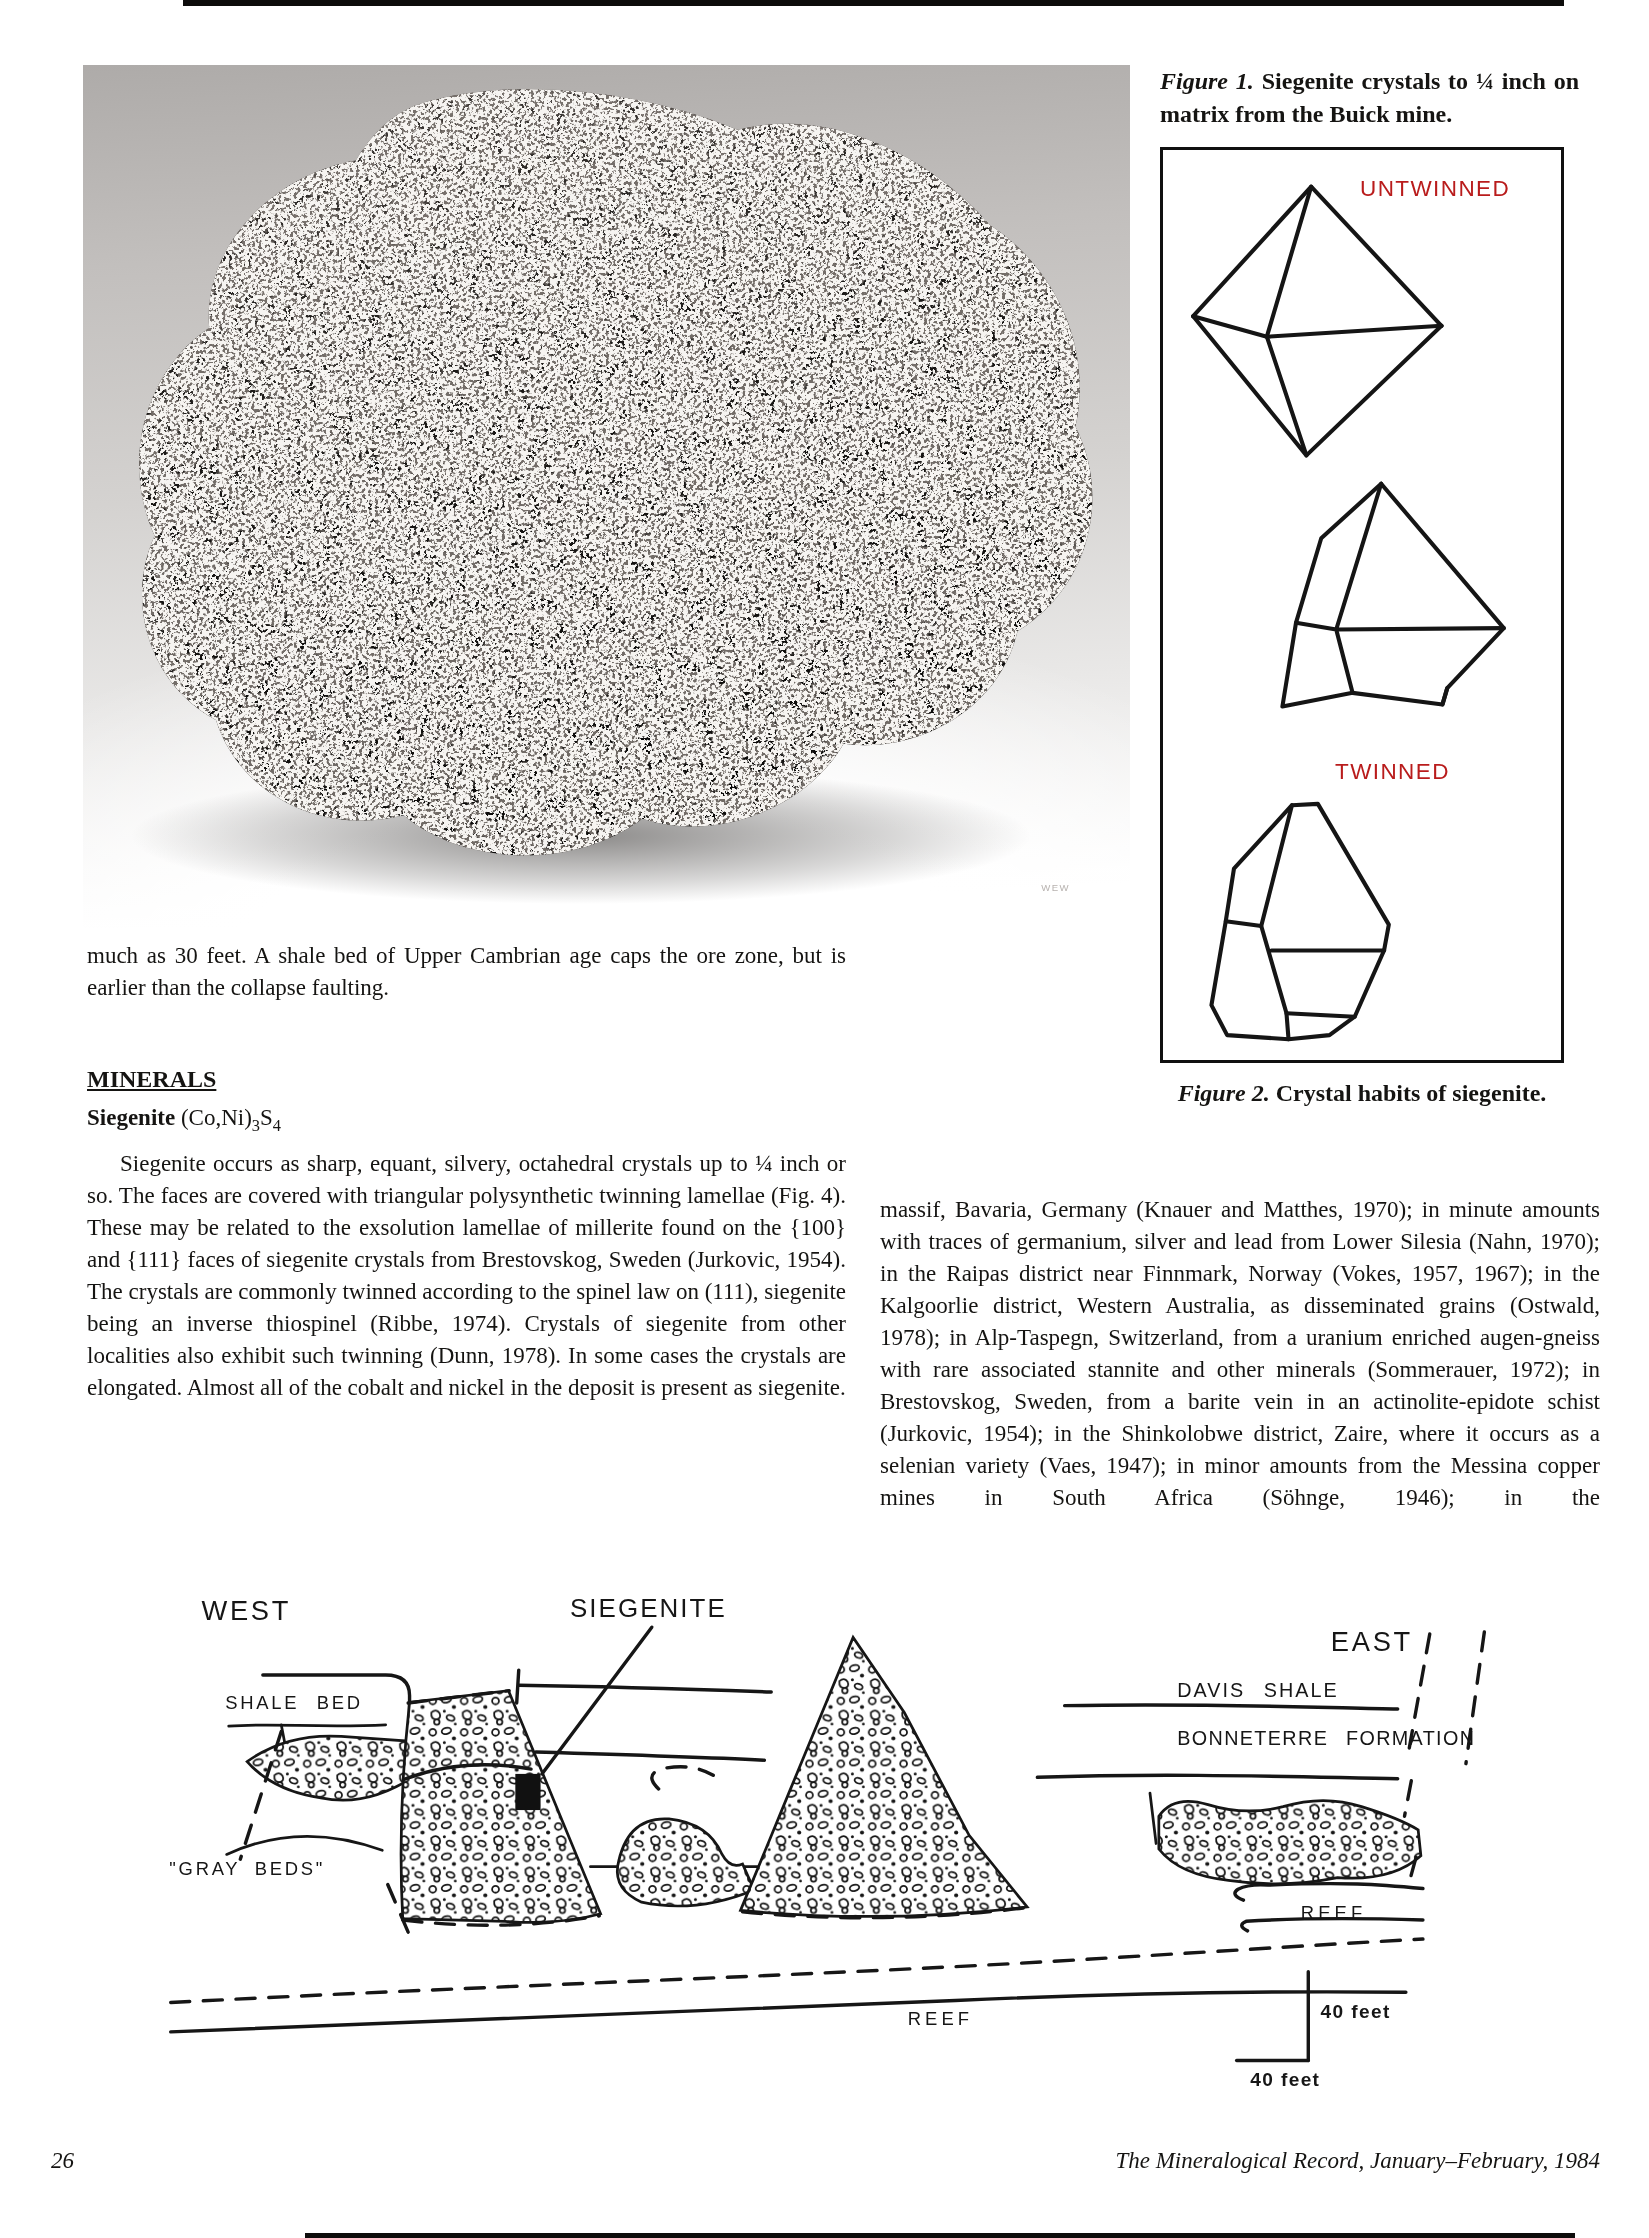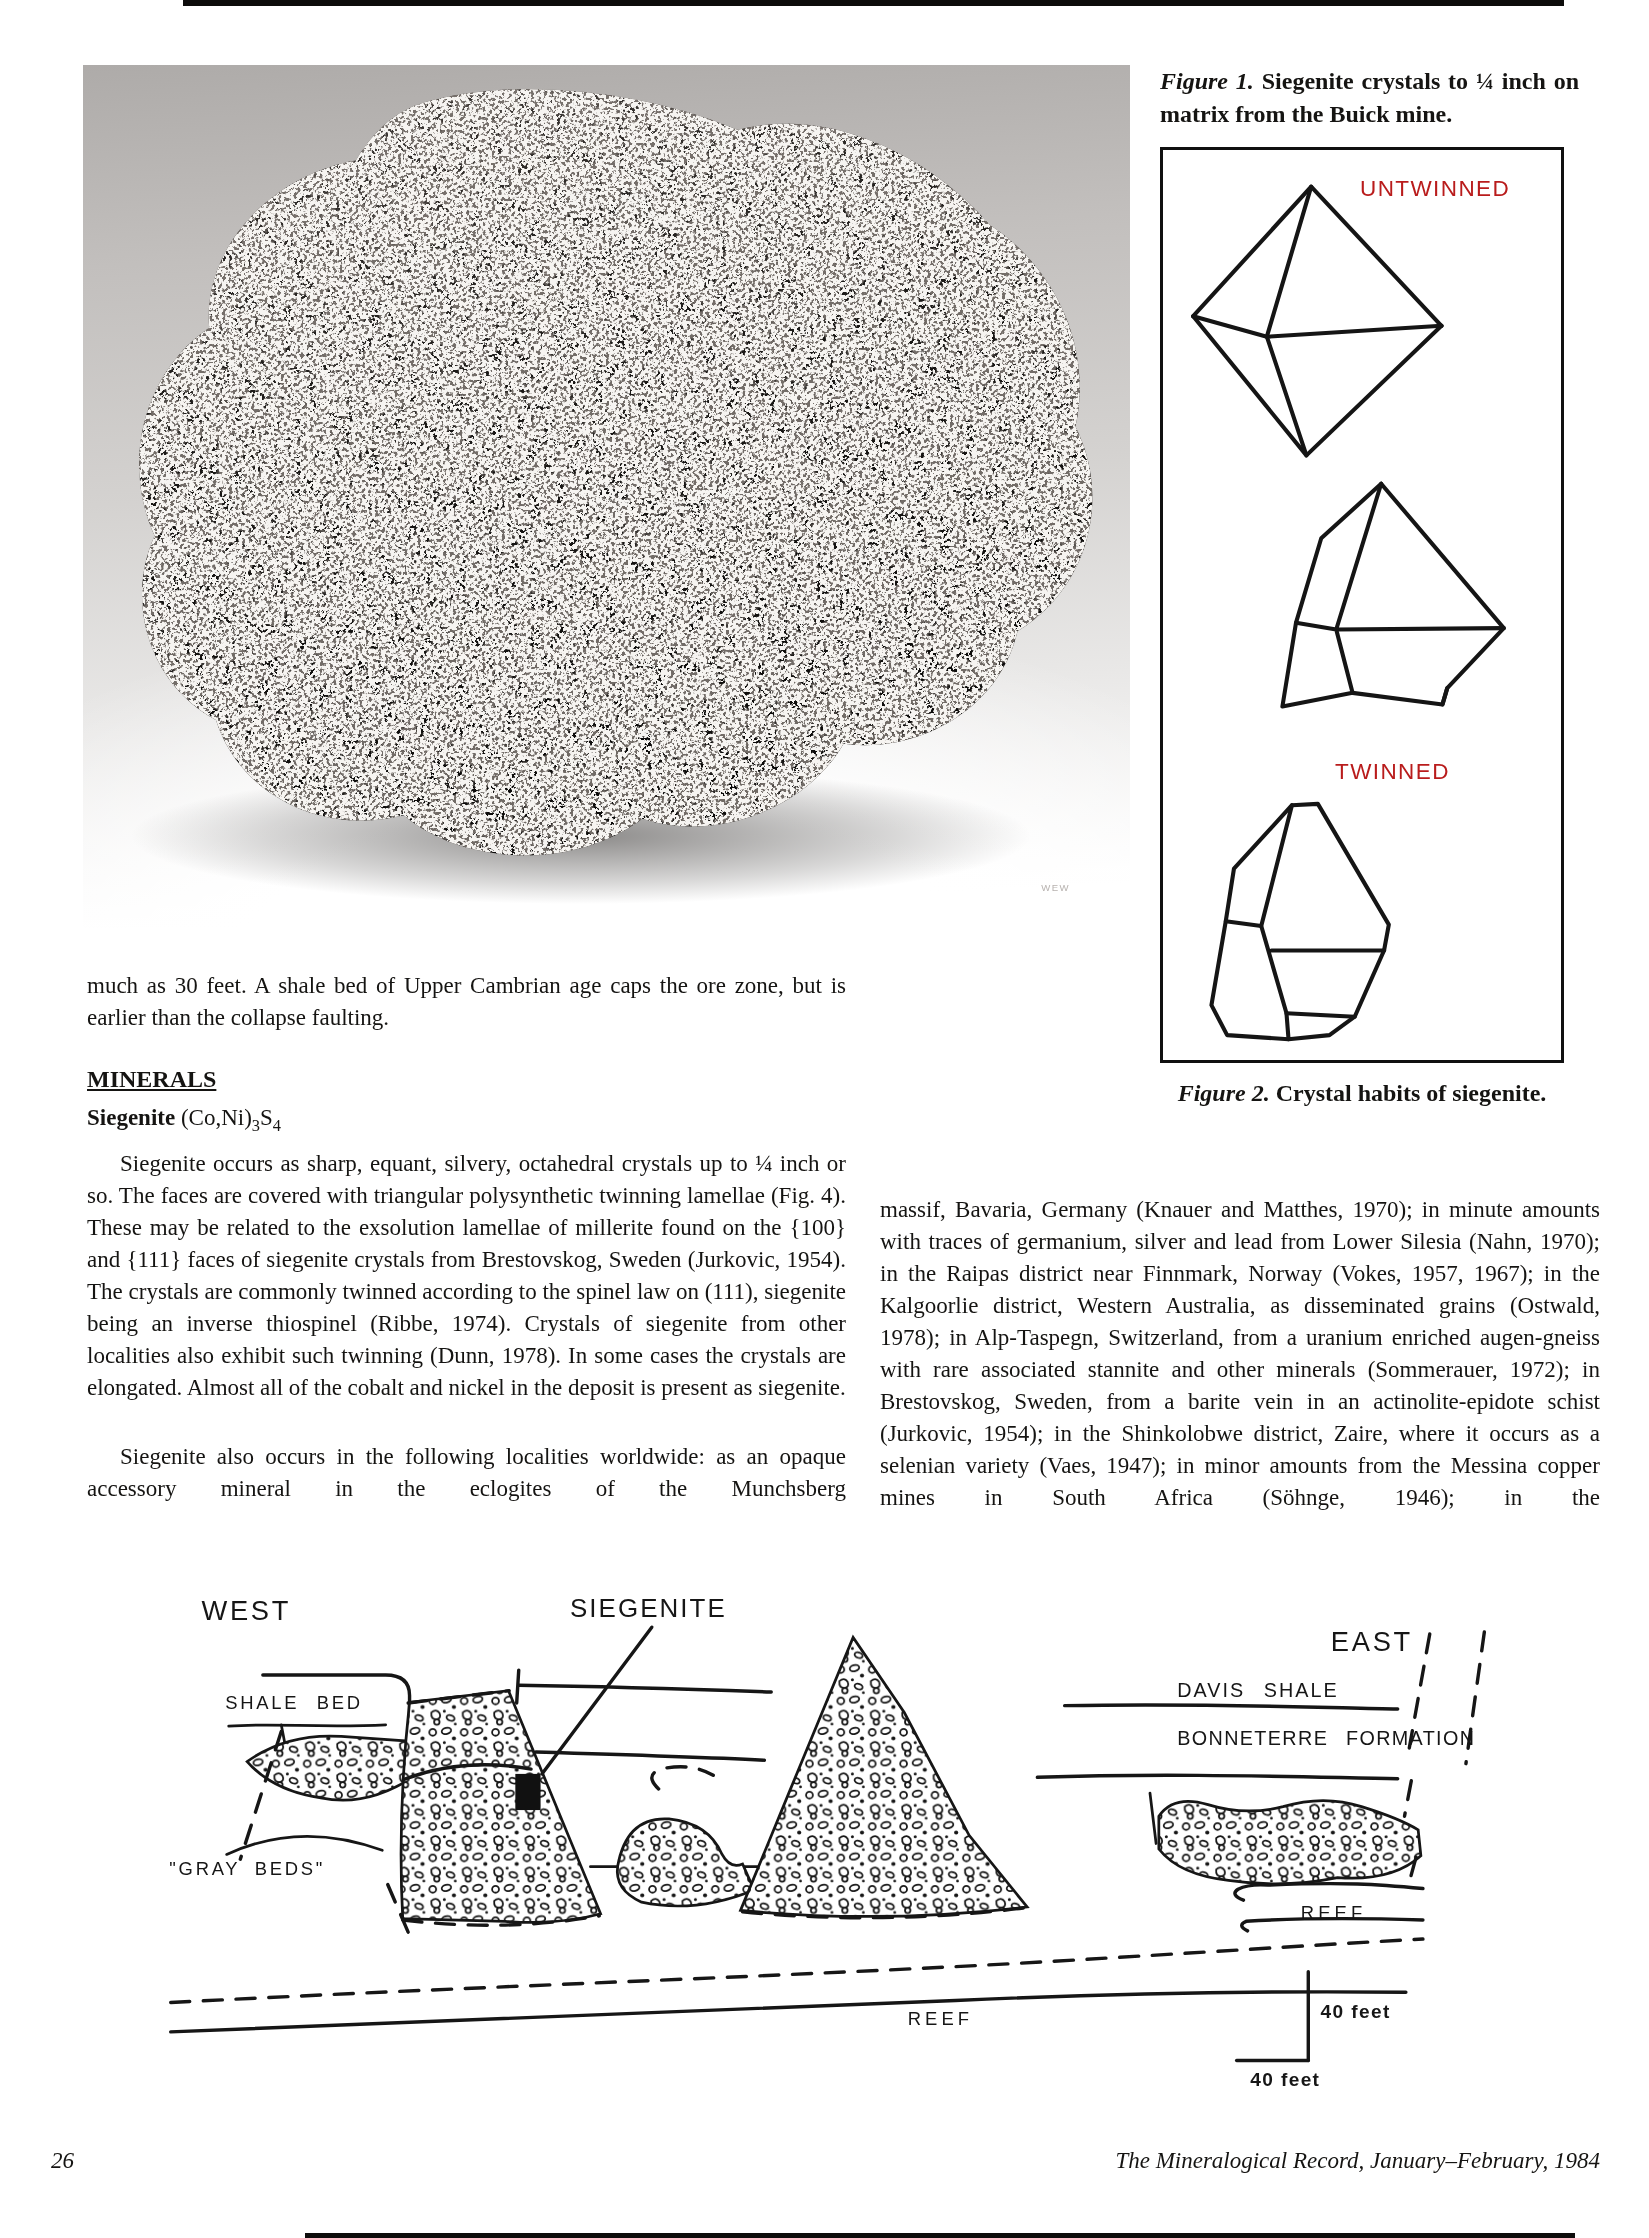--- a/index.html
+++ b/index.html
@@ -118,31 +118,30 @@
       <polyline points="100,228 265,228"></polyline>
       <polyline points="122,320 222,325"></polyline>
     </svg>
   </div>
 
   <div class="abs cap" style="left:1160px;top:1077px;width:404px;text-align:center;">
     <span class="figlabel">Figure 2.</span>
     <span>Crystal habits of siegenite.</span>
   </div>
 
-  <div class="abs bodytext just" style="left:87px;top:970px;width:759px;">much as 30 feet. A shale bed of Upper Cambrian age caps the ore zone, but is earlier than the collapse faulting.</div>
+  <div class="abs bodytext just" style="left:87px;top:940px;width:759px;">much as 30 feet. A shale bed of Upper Cambrian age caps the ore zone, but is earlier than the collapse faulting.</div>
 
   <h3 class="abs minerals" style="left:87px;top:1066px;text-decoration:underline;">MINERALS</h3>
 
   <div class="abs formline" style="left:87px;top:1105px;">
     <b>Siegenite</b><span> (Co,Ni)</span><sub>3</sub><span>S</span><sub>4</sub>
   </div>
 
   <div class="abs bodytext just indent" style="left:87px;top:1148px;width:759px;">Siegenite occurs as sharp, equant, silvery, octahedral crystals up to ¼ inch or so. The faces are covered with triangular polysynthetic twinning lamellae (Fig. 4). These may be related to the exsolution lamellae of millerite found on the {100} and {111} faces of siegenite crystals from Brestovskog, Sweden (Jurkovic, 1954). The crystals are commonly twinned according to the spinel law on (111), siegenite being an inverse thiospinel (Ribbe, 1974). Crystals of siegenite from other localities also exhibit such twinning (Dunn, 1978). In some cases the crystals are elongated. Almost all of the cobalt and nickel in the deposit is present as siegenite.</div>
 
-  <div class="abs bodytext just indent contp" style="left:87px;top:1441px;width:759px;">Siegenite also occurs in the following localities worldwide: as an opaque accessory mineral in the eclogites of the Munchsberg</div>
 
   <div class="abs bodytext just contp" style="left:880px;top:1194px;width:720px;">massif, Bavaria, Germany (Knauer and Matthes, 1970); in minute amounts with traces of germanium, silver and lead from Lower Silesia (Nahn, 1970); in the Raipas district near Finnmark, Norway (Vokes, 1957, 1967); in the Kalgoorlie district, Western Australia, as disseminated grains (Ostwald, 1978); in Alp-Taspegn, Switzerland, from a uranium enriched augen-gneiss with rare associated stannite and other minerals (Sommerauer, 1972); in Brestovskog, Sweden, from a barite vein in an actinolite-epidote schist (Jurkovic, 1954); in the Shinkolobwe district, Zaire, where it occurs as a selenian variety (Vaes, 1947); in minor amounts from the Messina copper mines in South Africa (Söhnge, 1946); in the</div>
 
   <svg id="fig3svg" class="abs" width="1474" height="519" viewBox="0 0 2160 760">
     <defs>
       <pattern id="pebble" width="46" height="46" patternUnits="userSpaceOnUse">
         <rect width="46" height="46" fill="#ffffff"></rect>
         <circle cx="8" cy="9" r="5" fill="none" stroke="#161616" stroke-width="2.6"></circle>
         <ellipse cx="28" cy="7" rx="7" ry="4.5" fill="none" stroke="#161616" stroke-width="2.6" transform="rotate(-15 28 7)"></ellipse>
         <circle cx="39" cy="18" r="3" fill="#161616"></circle>

